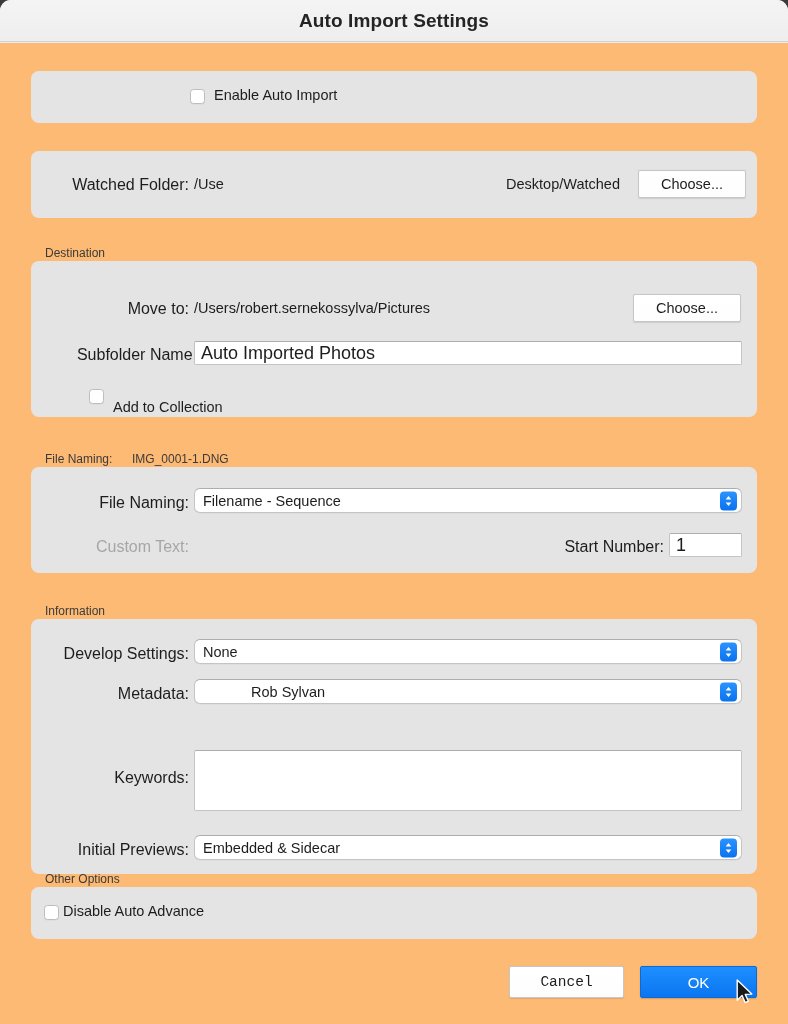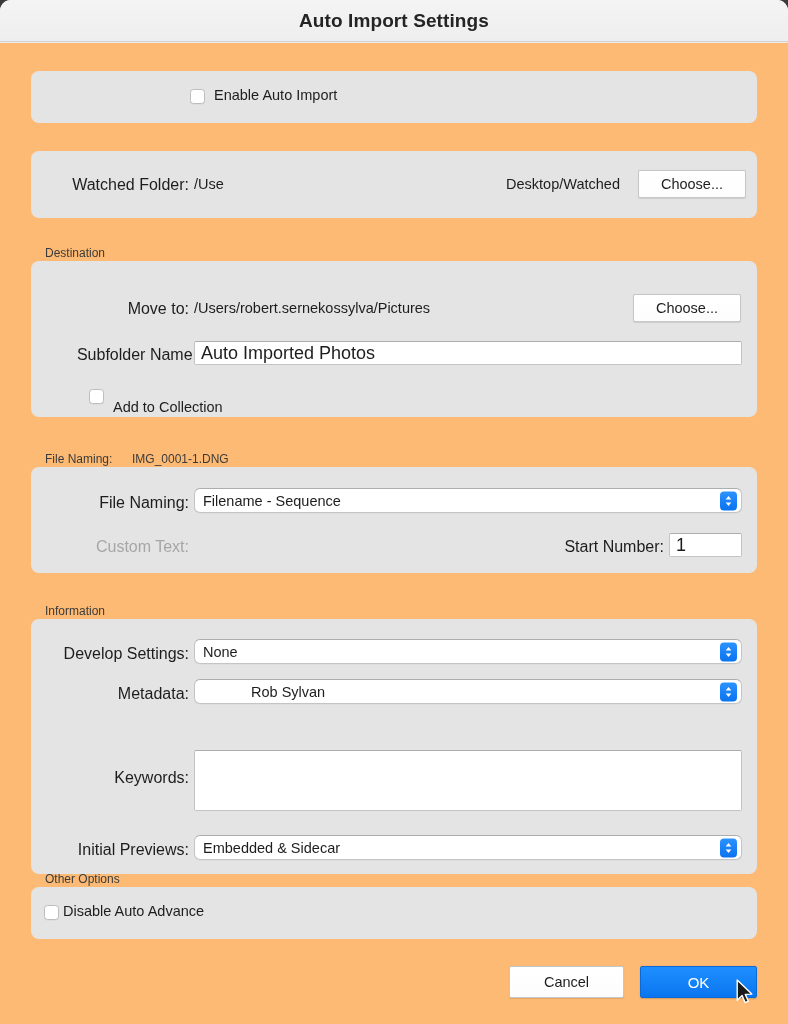--- a/index.html
+++ b/index.html
@@ -283,21 +283,21 @@
         </span>
       </div>
     </div>
 
     <span class="section-label" style="left:45px; top:829px;">Other Options</span>
     <div class="panel" style="left:31px; top:844px; width:726px; height:52px;">
       <div class="checkbox" style="left:13px; top:18px;"></div>
       <span class="cb-label" style="left:32px; top:16px;">Disable Auto Advance</span>
     </div>
 
-    <div class="btn" style="left:509px; top:923px; width:115px; height:32px;">Cancel</div>
+    <div class="btn" style="left:509px; top:923px; width:115px; height:32px;font-family:Liberation Mono, monospace;">Cancel</div>
     <div class="btn btn-primary" style="left:640px; top:923px; width:117px; height:32px;">OK</div>
 
   </div>
 
   <div class="cursor" style="left:736px; top:979px;">
     <svg width="20" height="28" viewBox="0 0 20 28">
       <path d="M1.2 1.0 L1.2 21.2 L6.1 16.6 L9.2 23.6 L12.3 22.2 L9.3 15.4 L15.8 15.1 Z" fill="#1a1a1a" stroke="#ffffff" stroke-width="1.4" stroke-linejoin="round"></path>
     </svg>
   </div>
 

